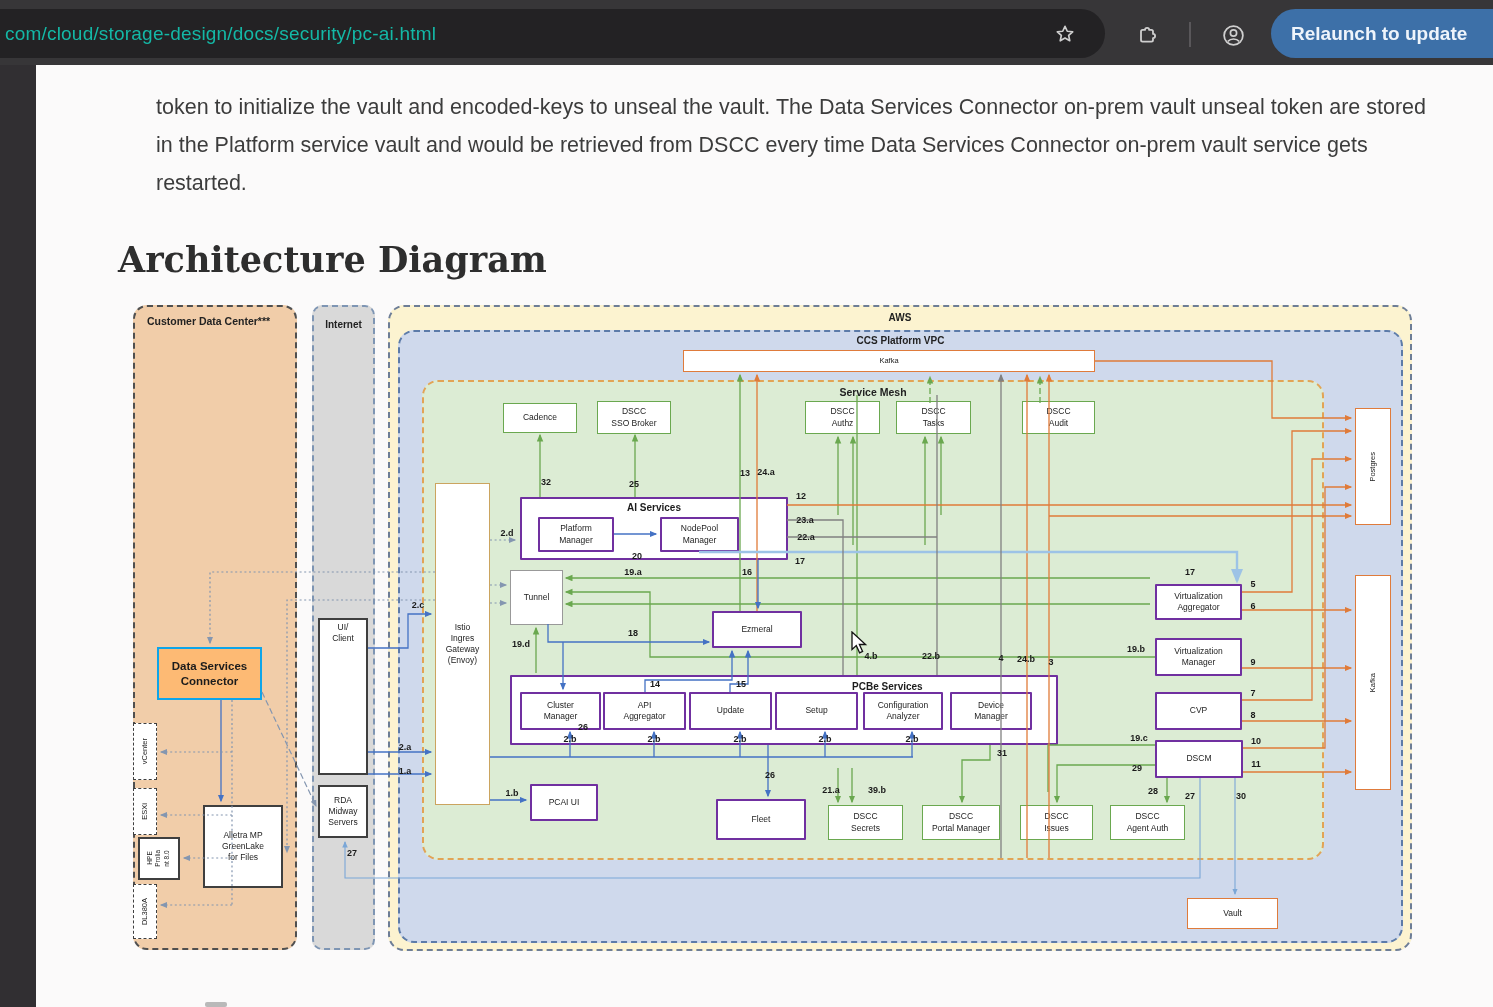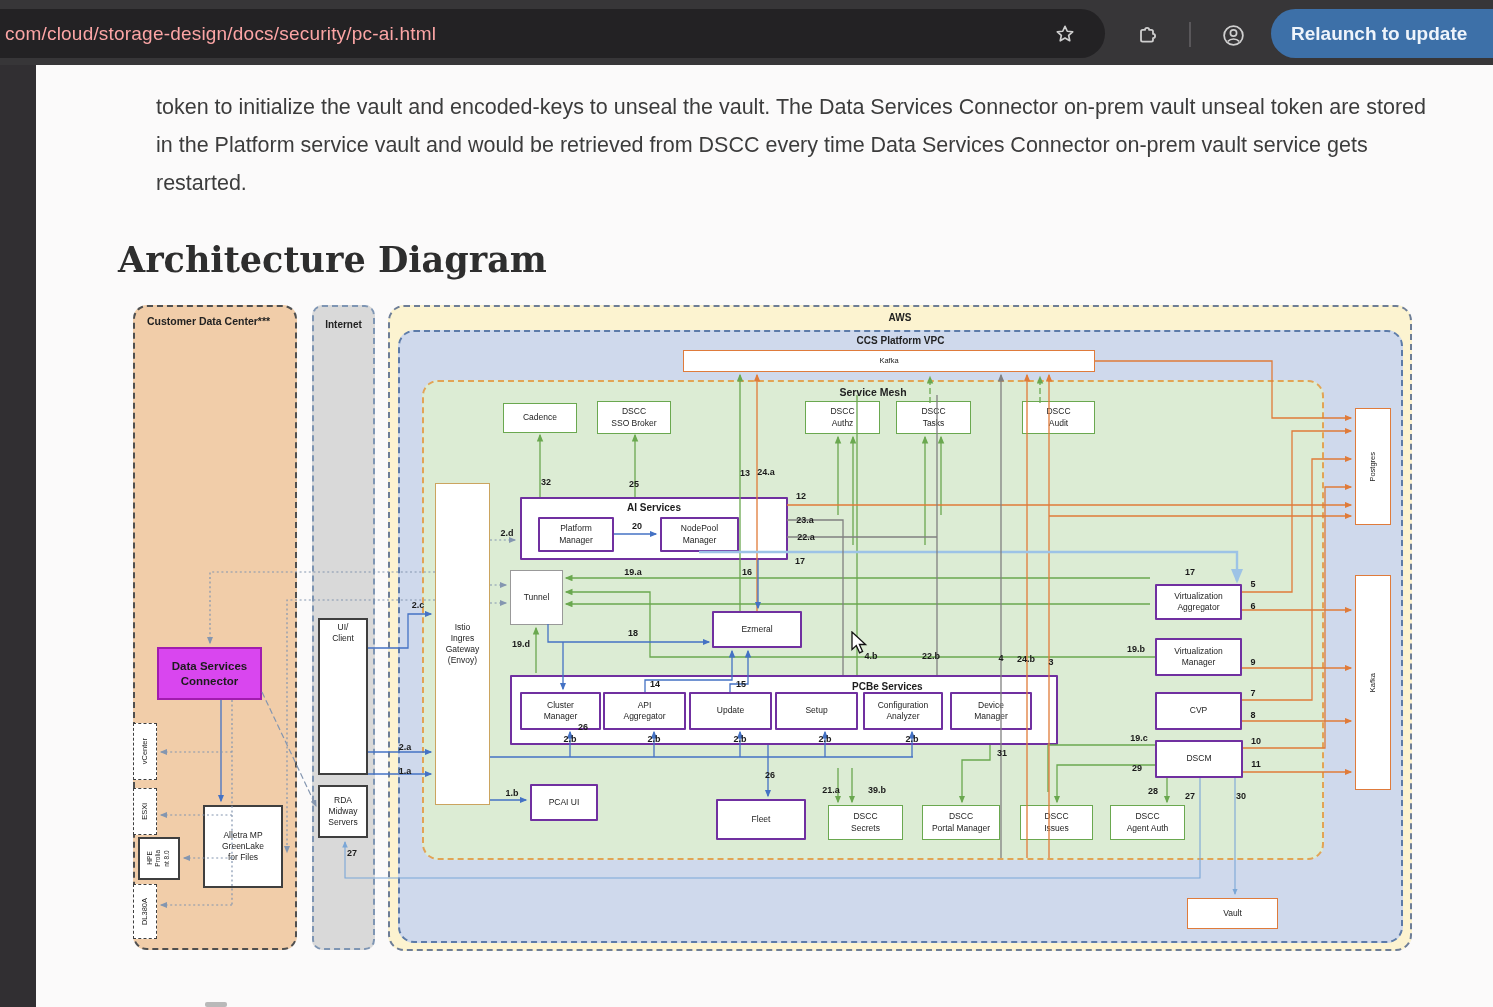--- a/index.html
+++ b/index.html
@@ -2,21 +2,21 @@
 <html><head>
 <meta charset="utf-8">
 <style>
   html,body{margin:0;padding:0}
   body{width:1493px;height:1007px;overflow:hidden;position:relative;background:#fbfafa;
        font-family:"Liberation Sans",sans-serif}
   
   .toolbar{position:absolute;left:0;top:0;width:1493px;height:65px;background:#373638;z-index:20}
   .url-pill{position:absolute;left:-30px;top:9px;width:1135px;height:49px;background:#232224;border-radius:25px}
   .url-text{position:absolute;left:35px;top:0;height:49px;display:flex;align-items:center;
-            font-size:19px;color:#fca5a5;letter-spacing:.2px;white-space:nowrap}
+            font-size:19px;color:#14b8a6;letter-spacing:.2px;white-space:nowrap}
   .chrome-icon{position:absolute;top:23px}
   .chrome-sep{position:absolute;left:1189px;top:22px;width:2px;height:25px;background:#59575a}
   .relaunch{position:absolute;left:1271px;top:9px;width:246px;height:49px;border:none;border-radius:25px;
             background:#3d70a8;color:#eef4fb;font-size:19px;font-weight:600;font-family:inherit;
             text-align:left;padding-left:20px;cursor:pointer}
   .left-strip{position:absolute;left:0;top:65px;width:36px;height:942px;background:#312f32;z-index:15}
   
   .para{position:absolute;left:156px;top:66px;width:1278px;font-size:21.5px;line-height:38px;color:#3c3c3c;z-index:2}
   .heading{position:absolute;left:118px;top:216px;font-family:"DejaVu Serif",serif;font-weight:700;
            font-size:35px;color:#2e2e2e;z-index:2}
@@ -38,21 +38,21 @@
   .dbox{position:absolute;box-sizing:border-box;background:#fff;display:flex;align-items:center;
         justify-content:center;text-align:center;z-index:3}
   .dbox span{font-size:8.5px;line-height:1.3;color:#1c1c1c;white-space:pre-line;font-weight:500}
   .bs-purple{border:2.5px solid #7030a0;border-radius:1px}
   .bs-green{border:1.5px solid #6aa84f}
   .bs-orange{border:1.5px solid #df7b3b}
   .bs-gray{border:1.3px solid #999}
   .bs-tanline{border:1.5px solid #cba45f}
   .bs-dark{border:2px solid #3f3f3f}
   .bs-darkdash{border:1.5px dashed #3f3f3f}
-  .bs-tan{border:2px solid #a21caf;background:#d946ef}
+  .bs-tan{border:2px solid #0ea5e9;background:#fdba74}
   .lp-top{align-items:flex-start}
   .lp-top>span{padding-top:2px}
   .ctitle{font-size:10px !important;font-weight:700 !important}
   .vert>span{writing-mode:vertical-rl;transform:rotate(180deg);font-size:7.5px}
   .elabel{position:absolute;z-index:6;font-size:9px;font-weight:700;color:#1a1a1a;
           transform:translate(-50%,-50%);white-space:nowrap}
   #conn-svg{position:absolute;left:0;top:0;z-index:5;pointer-events:none}
   .cursor{position:absolute;z-index:10}
 </style>
 </head>
@@ -344,21 +344,21 @@
     </div>
     <span class="elabel" style="left: 546px; top: 482px;">32</span>
     <span class="elabel" style="left: 634px; top: 484px;">25</span>
     <span class="elabel" style="left: 745px; top: 473px;">13</span>
     <span class="elabel" style="left: 766px; top: 472px;">24.a</span>
     <span class="elabel" style="left: 801px; top: 496px;">12</span>
     <span class="elabel" style="left: 805px; top: 520px;">23.a</span>
     <span class="elabel" style="left: 806px; top: 537px;">22.a</span>
     <span class="elabel" style="left: 800px; top: 561px;">17</span>
     <span class="elabel" style="left: 747px; top: 572px;">16</span>
-    <span class="elabel" style="left: 637px; top: 526px;">20</span>
+    <span class="elabel" style="left: 637px; top: 556px;">20</span>
     <span class="elabel" style="left: 507px; top: 533px;">2.d</span>
     <span class="elabel" style="left: 633px; top: 572px;">19.a</span>
     <span class="elabel" style="left: 418px; top: 605px;">2.c</span>
     <span class="elabel" style="left: 521px; top: 644px;">19.d</span>
     <span class="elabel" style="left: 633px; top: 633px;">18</span>
     <span class="elabel" style="left: 655px; top: 684px;">14</span>
     <span class="elabel" style="left: 741px; top: 684px;">15</span>
     <span class="elabel" style="left: 871px; top: 656px;">4.b</span>
     <span class="elabel" style="left: 931px; top: 656px;">22.b</span>
     <span class="elabel" style="left: 1001px; top: 658px;">4</span>

